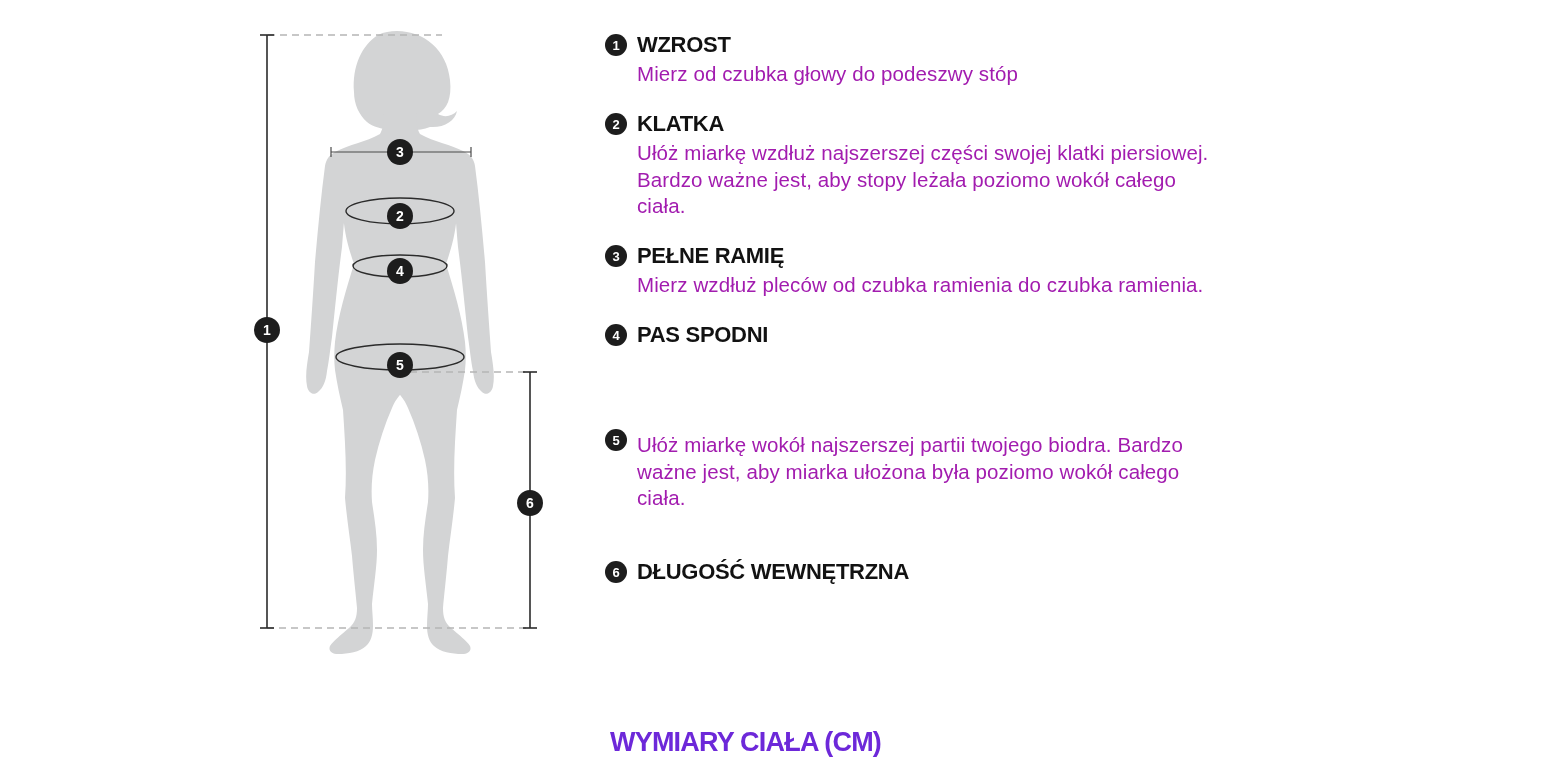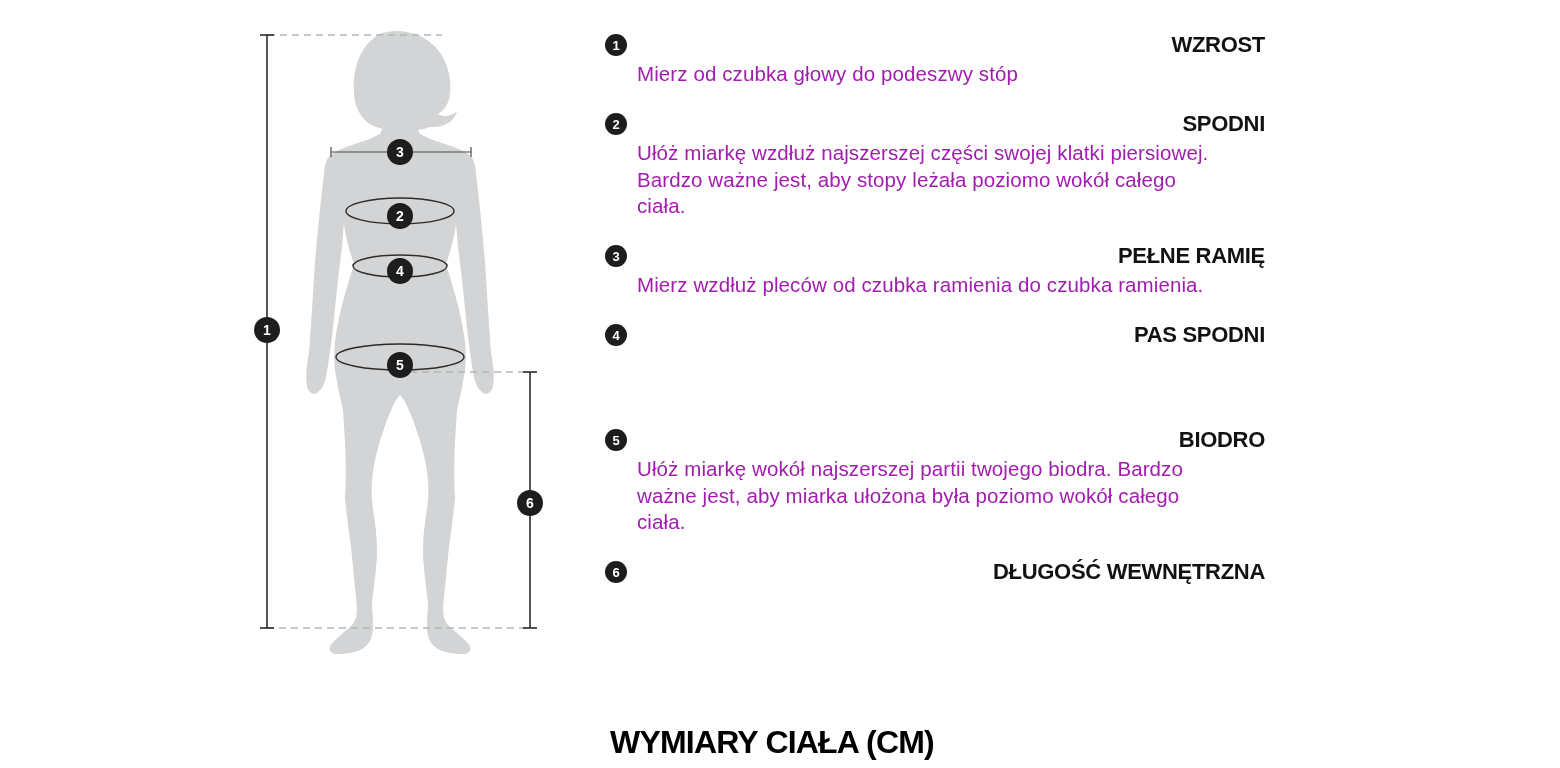--- a/index.html
+++ b/index.html
@@ -25,39 +25,38 @@
     background: #1d1d1d; color: #ffffff;
     font-size: 13px; font-weight: bold;
     display: flex; align-items: center; justify-content: center;
     line-height: 1;
   }
   .section h3 {
     margin-left: 32px;
     font-size: 22px; font-weight: bold; color: #121212;
     letter-spacing: -0.3px; line-height: 24px;
     white-space: nowrap;
-    text-align: right;
   }
   .section p {
     margin-left: 32px; margin-top: 4px;
     font-size: 20.5px; font-weight: normal; color: #a21caf;
     line-height: 26.5px; letter-spacing: 0.1px;
     white-space: pre-line;
   }
   .s1 { top: 33px; }
   .s2 { top: 112px; }
   .s3 { top: 244px; }
   .s4 { top: 323px; }
   .s5 { top: 428px; }
   .s6 { top: 560px; }
 
   
   .footer-title {
     position: absolute; left: 610px; top: 724px;
-    font-size: 32px; font-weight: bold; color: #000000;
+    font-size: 27px; font-weight: bold; color: #6d28d9;
     letter-spacing: -0.8px; line-height: 36px;
     white-space: nowrap;
   }
 </style>
 </head>
 <body>
 
 <div class="stage">
 
   <div class="figure-wrap">
@@ -198,40 +197,39 @@
   <div class="instructions">
 
     <div class="section s1">
       <span class="badge">1</span>
       <h3>WZROST</h3>
       <p>Mierz od czubka głowy do podeszwy stóp</p>
     </div>
 
     <div class="section s2">
       <span class="badge">2</span>
-      <h3>SPODNI</h3>
+      <h3>KLATKA</h3>
       <p>Ułóż miarkę wzdłuż najszerszej części swojej klatki piersiowej.
 Bardzo ważne jest, aby stopy leżała poziomo wokół całego
 ciała.</p>
     </div>
 
     <div class="section s3">
       <span class="badge">3</span>
       <h3>PEŁNE RAMIĘ</h3>
       <p>Mierz wzdłuż pleców od czubka ramienia do czubka ramienia.</p>
     </div>
 
     <div class="section s4">
       <span class="badge">4</span>
       <h3>PAS SPODNI</h3>
     </div>
 
     <div class="section s5">
       <span class="badge">5</span>
-      <h3>BIODRO</h3>
       <p>Ułóż miarkę wokół najszerszej partii twojego biodra. Bardzo
 ważne jest, aby miarka ułożona była poziomo wokół całego
 ciała.</p>
     </div>
 
     <div class="section s6">
       <span class="badge">6</span>
       <h3>DŁUGOŚĆ WEWNĘTRZNA</h3>
     </div>
 

